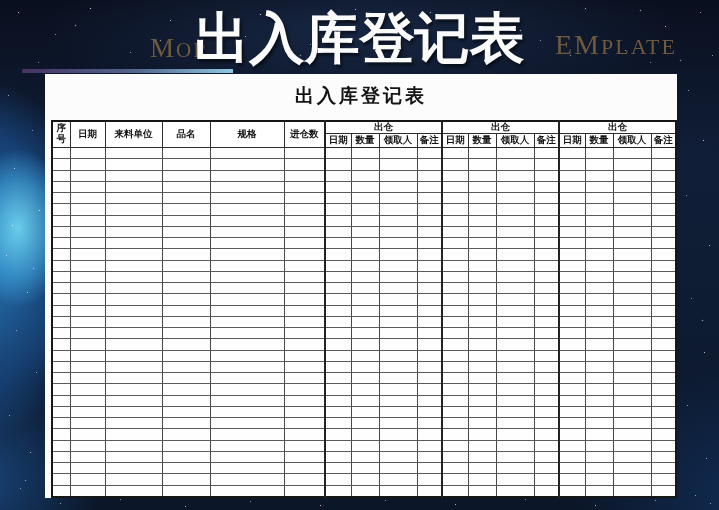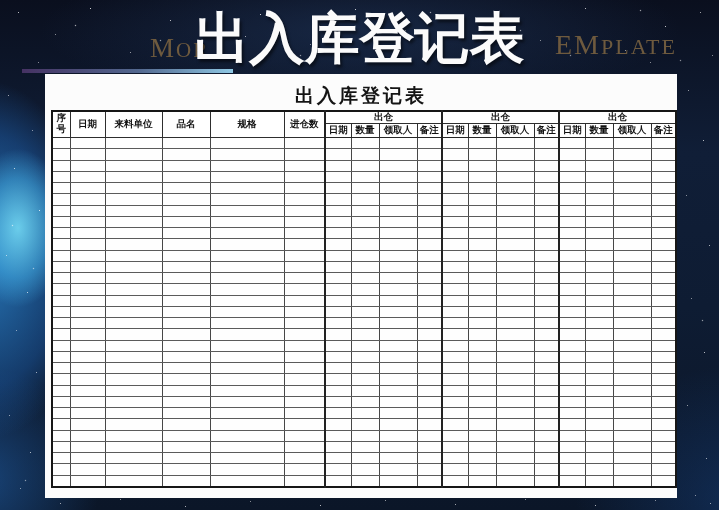--- a/index.html
+++ b/index.html
@@ -66,21 +66,21 @@
     font-family:"DejaVu Sans",sans-serif;
   }
   .accent-bar{position:absolute;left:22px;top:69px;width:211px;height:4px;z-index:4;}
 
   .sheet{position:absolute;left:45px;top:74px;width:632px;height:424px;background:#fcfcfc;z-index:5;}
   .sheet-title{
     text-align:center;font-family:"DejaVu Serif",serif;font-weight:bold;
     font-size:19px;color:#141414;padding-top:9px;letter-spacing:3px;line-height:1.35;
   }
   table.register{
-    border-collapse:collapse;table-layout:fixed;margin:1px 0 0 6px;
+    border-collapse:collapse;table-layout:fixed;margin:11px 0 0 6px;
     border:2px solid #161616;background:#fefefe;
   }
   table.register th{
     font-family:"DejaVu Serif",serif;font-weight:bold;font-size:9.5px;color:#111;
     padding:0;line-height:1.15;text-align:center;vertical-align:middle;
     border:1px solid #2e2e2e;background:#fff;overflow:hidden;
   }
   tr.rowA{height:13px;}
   tr.rowB th{height:13px;border-bottom:1px solid #262626;}
   table.register td{

